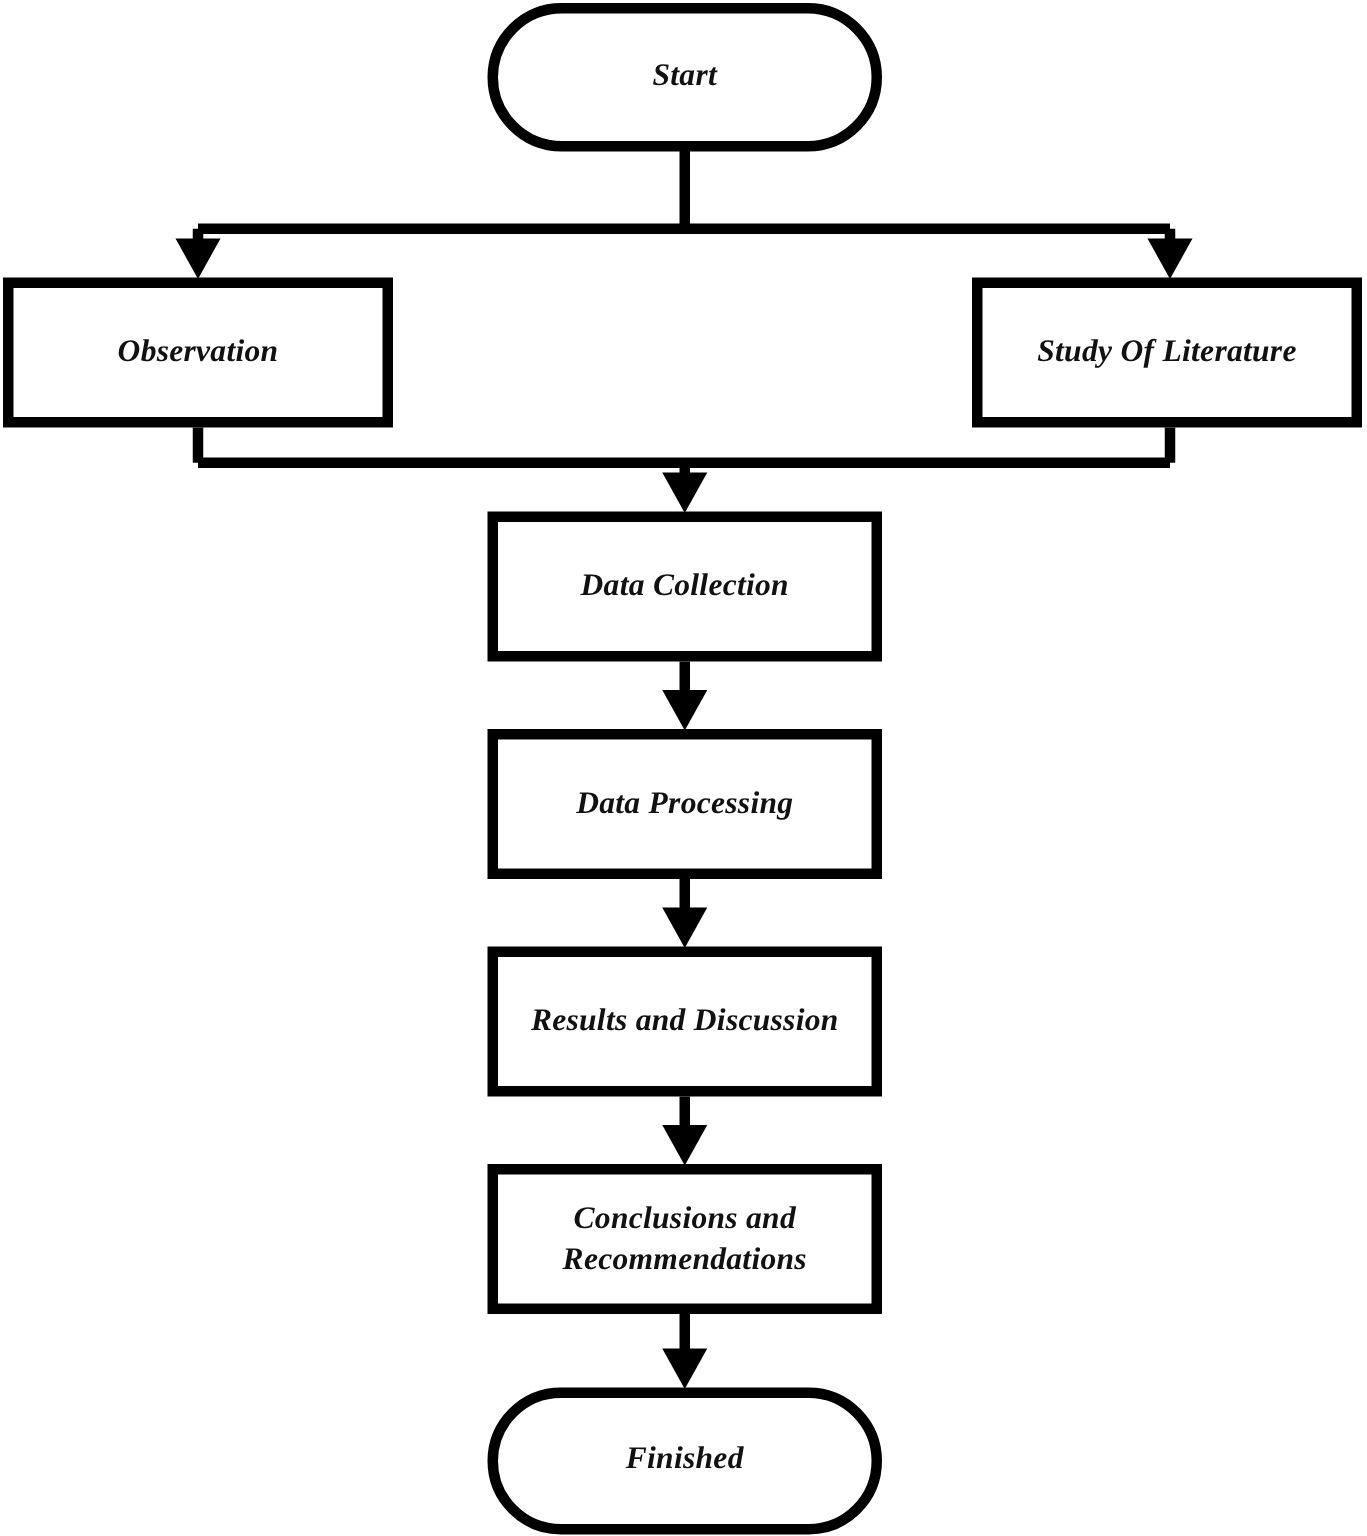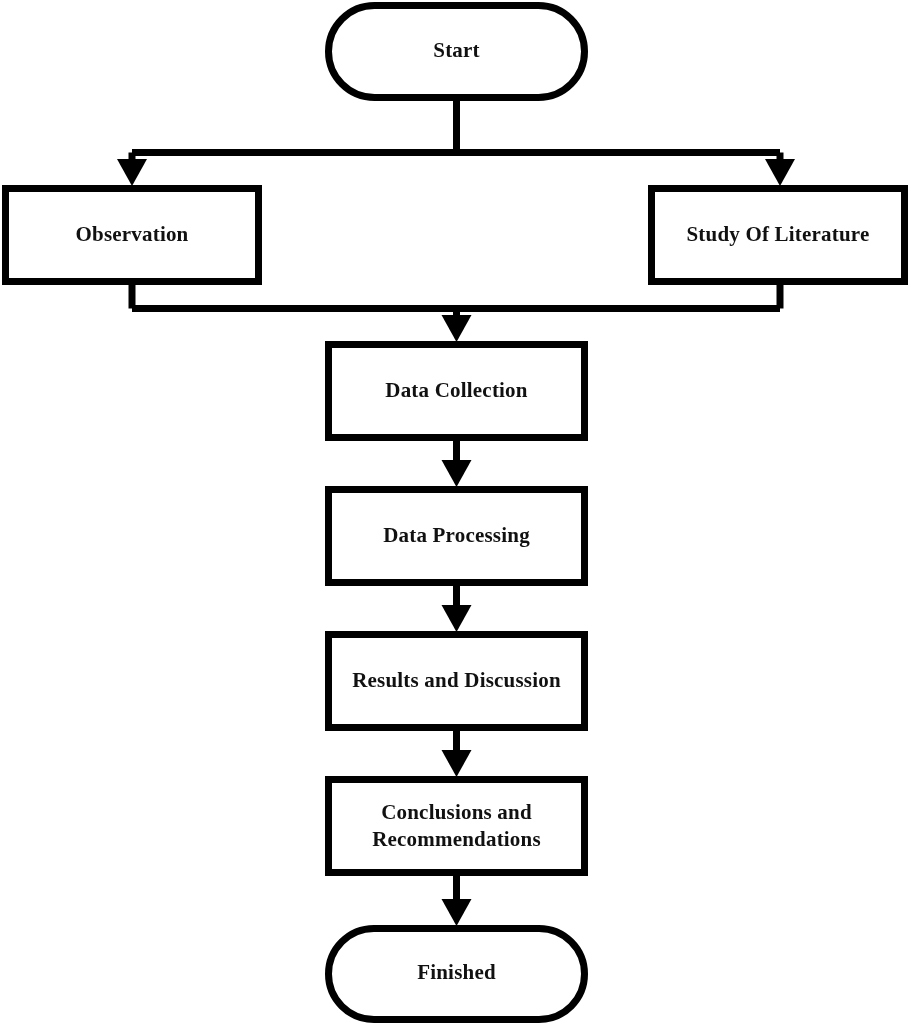--- a/index.html
+++ b/index.html
@@ -12,20 +12,21 @@
     width: 911px;
     height: 1024px;
     overflow: hidden;
     font-family: "Liberation Serif", "DejaVu Serif", serif;
   }
   #flowchart-root {
     position: relative;
     width: 911px;
     height: 1024px;
     background: #ffffff;
+    font-style: italic;
   }
   svg#flow-svg {
     display: block;
     width: 911px;
     height: 1024px;
   }
   .node-shape {
     fill: #ffffff;
     stroke: #000000;
     stroke-width: 7;

